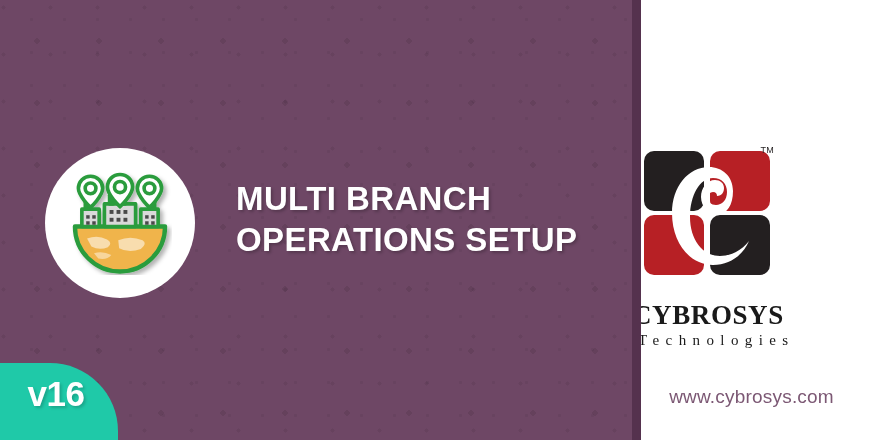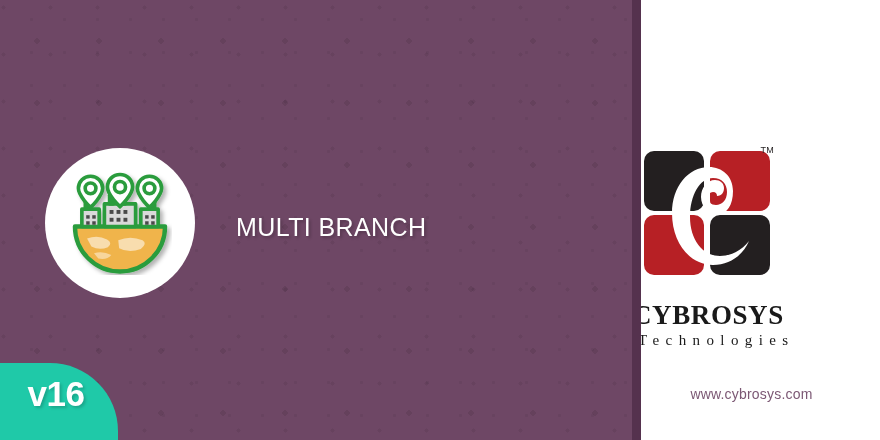--- a/index.html
+++ b/index.html
@@ -58,27 +58,26 @@
 
   
   #title-block {
     position:absolute;
     left:236px; top:178px;
     width:390px;
     z-index:3;
   }
   .title-line {
     color:#ffffff;
-    font-weight:normal;
-    font-size:25px;
+    font-weight:bold;
+    font-size:33px;
     line-height:41px;
     letter-spacing:0.4px;
     text-shadow:2px 2px 3px rgba(0,0,0,0.22);
     white-space:nowrap;
-    margin-top:29px;
   }
 
   
   #version-badge {
     position:absolute;
     left:0; top:363px;
     width:118px; height:77px;
     background:#1fc9a8;
     border-top-right-radius:68px;
     display:flex; align-items:center; justify-content:center;
@@ -133,21 +132,21 @@
     color:#1a1a1a;
     letter-spacing:6.4px;
     padding-left:6px;
     line-height:20px;
   }
   #website {
     position:absolute;
     top:386px; left:0; width:239px;
     text-align:center;
     font-family:"Liberation Sans", sans-serif;
-    font-size:14px;
+    font-size:19px;
     color:#7c5874;
     letter-spacing:0.2px;
   }
 </style>
 </head>
 <body>
 
 <div id="banner">
 
   <div id="left-panel">
@@ -206,20 +205,21 @@
             <circle cx="60" cy="18.5" r="6.4"></circle>
             <path d="M94 6 A14 14 0 0 1 108 20 C108 29 94 42 94 42 C94 42 80 29 80 20 A14 14 0 0 1 94 6 Z"></path>
             <circle cx="94" cy="20" r="6.2"></circle>
           </g>
         </g>
       </svg>
     </div>
 
     <div id="title-block">
       <div class="title-line">MULTI BRANCH</div>
+      <div class="title-line">OPERATIONS SETUP</div>
     </div>
 
     <div id="version-badge">
       <span id="version-label">v16</span>
     </div>
 
   </div>
 
   <div id="divider-stripe"></div>
 

